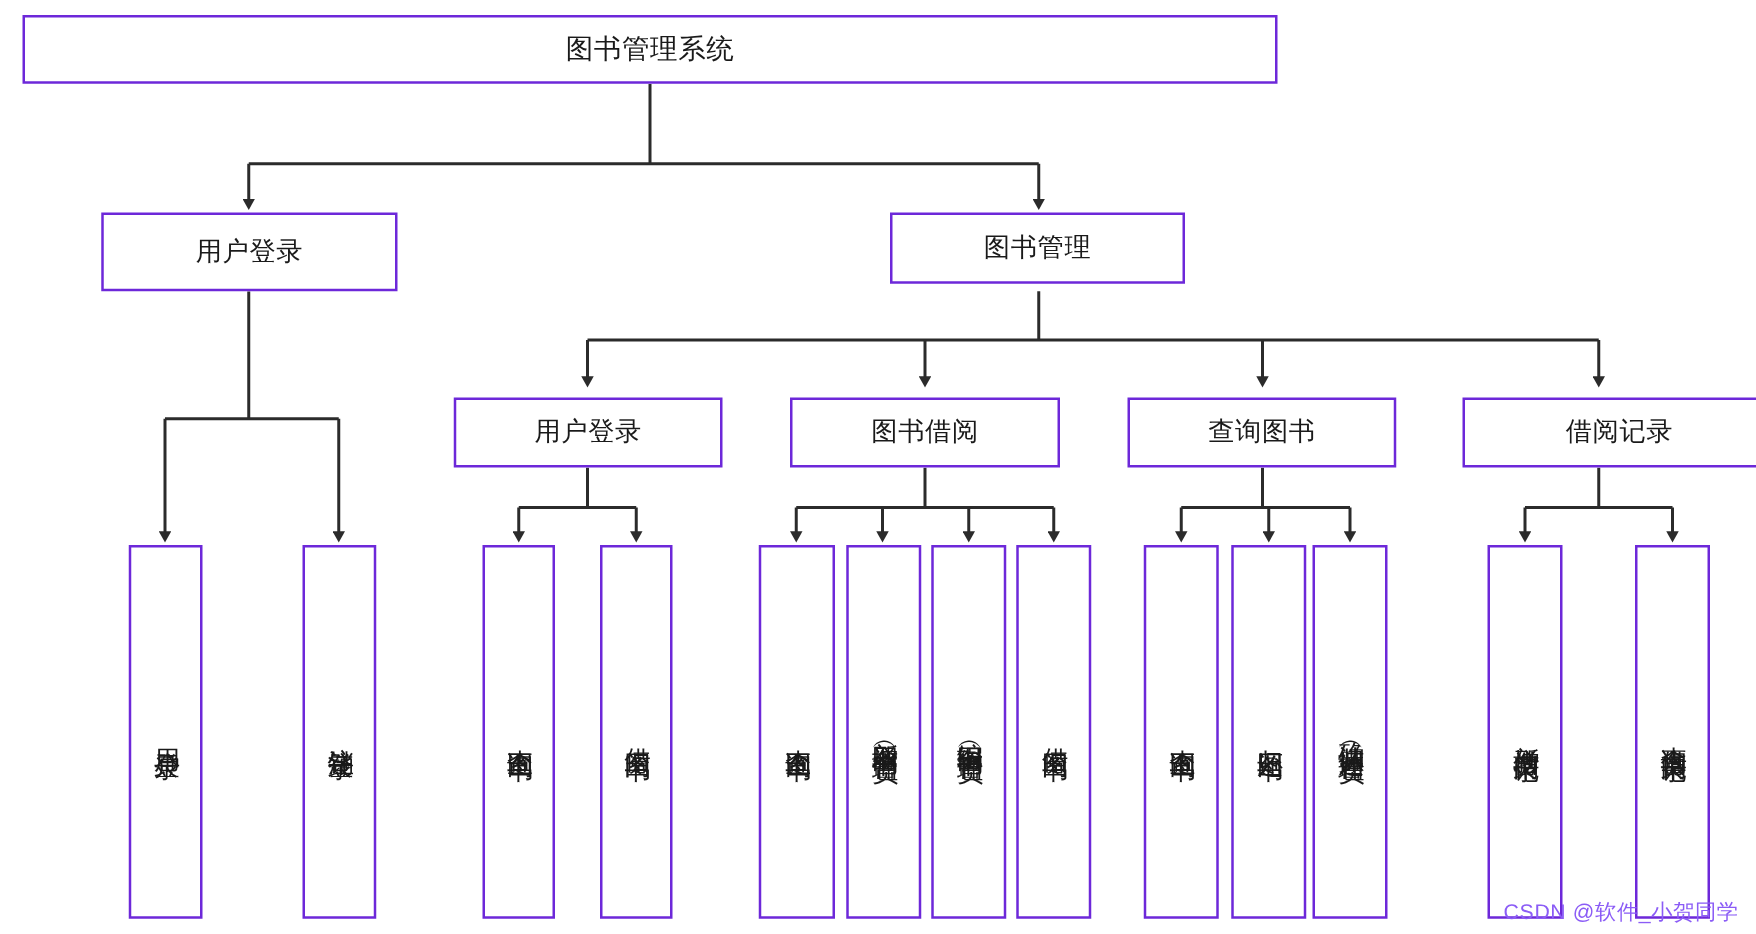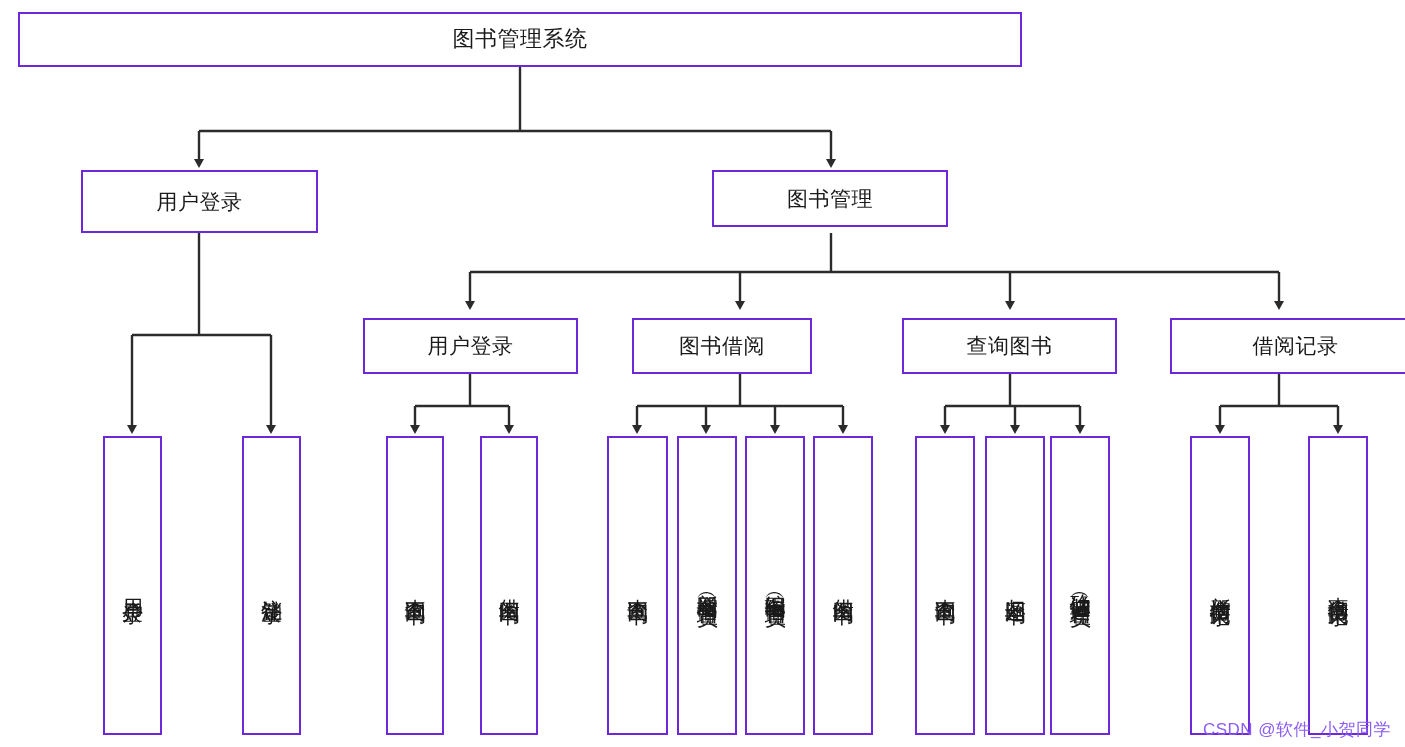--- a/index.html
+++ b/index.html
@@ -132,21 +132,21 @@
   <div class="node node-h" style="left:81px; top:170px; width:237px; height:63px;">
     <span>用户登录</span>
   </div>
   <div class="node node-h" style="left:712px; top:170px; width:236px; height:57px;">
     <span>图书管理</span>
   </div>
 
   <div class="node node-h" style="left:363px; top:318px; width:215px; height:56px;">
     <span>用户登录</span>
   </div>
-  <div class="node node-h" style="left:632px; top:318px; width:180px; height:56px;">
+  <div class="node node-h" style="left:632px; top:318px; width:216px; height:56px;">
     <span>图书借阅</span>
   </div>
   <div class="node node-h" style="left:902px; top:318px; width:215px; height:56px;">
     <span>查询图书</span>
   </div>
   <div class="node node-h" style="left:1170px; top:318px; width:251px; height:56px;text-align:center;">
     <span>借阅记录</span>
   </div>
 
   <div class="node node-v" style="left:103px; top:436px; width:59px; height:299px;">

